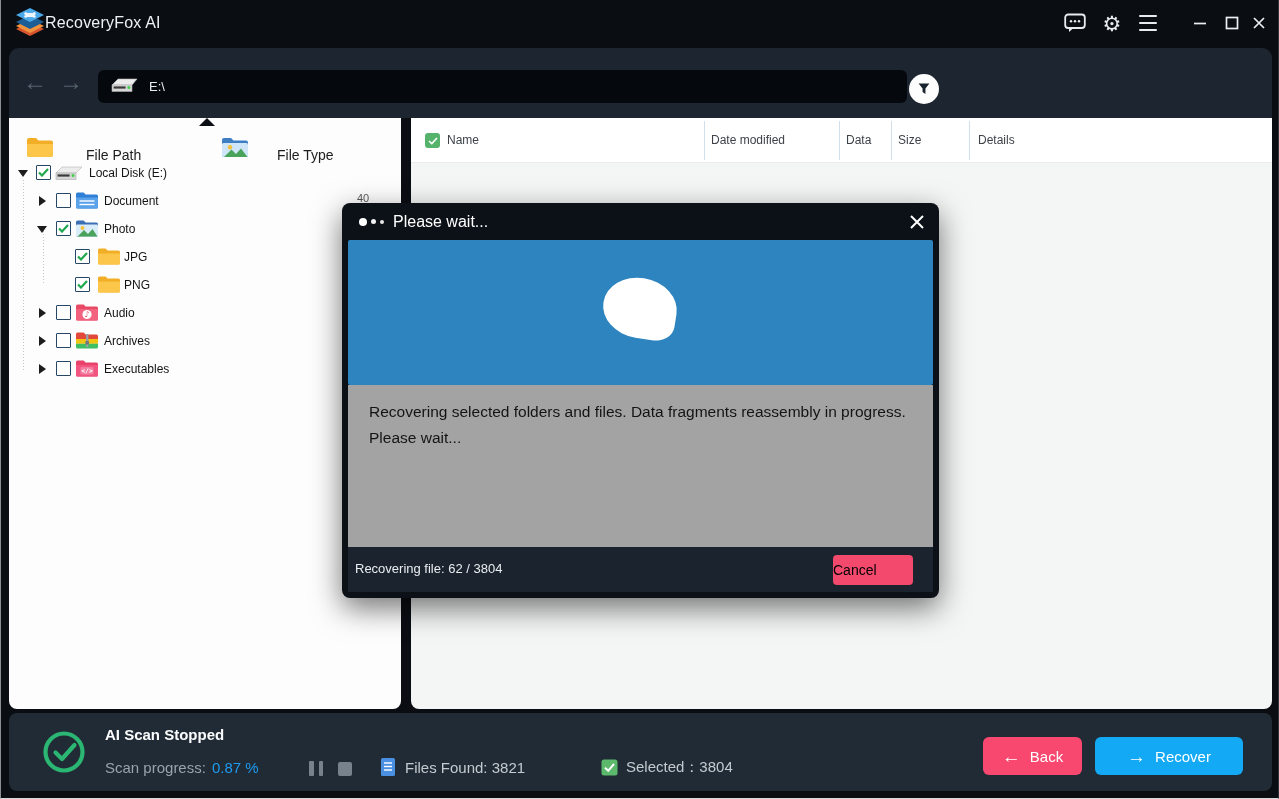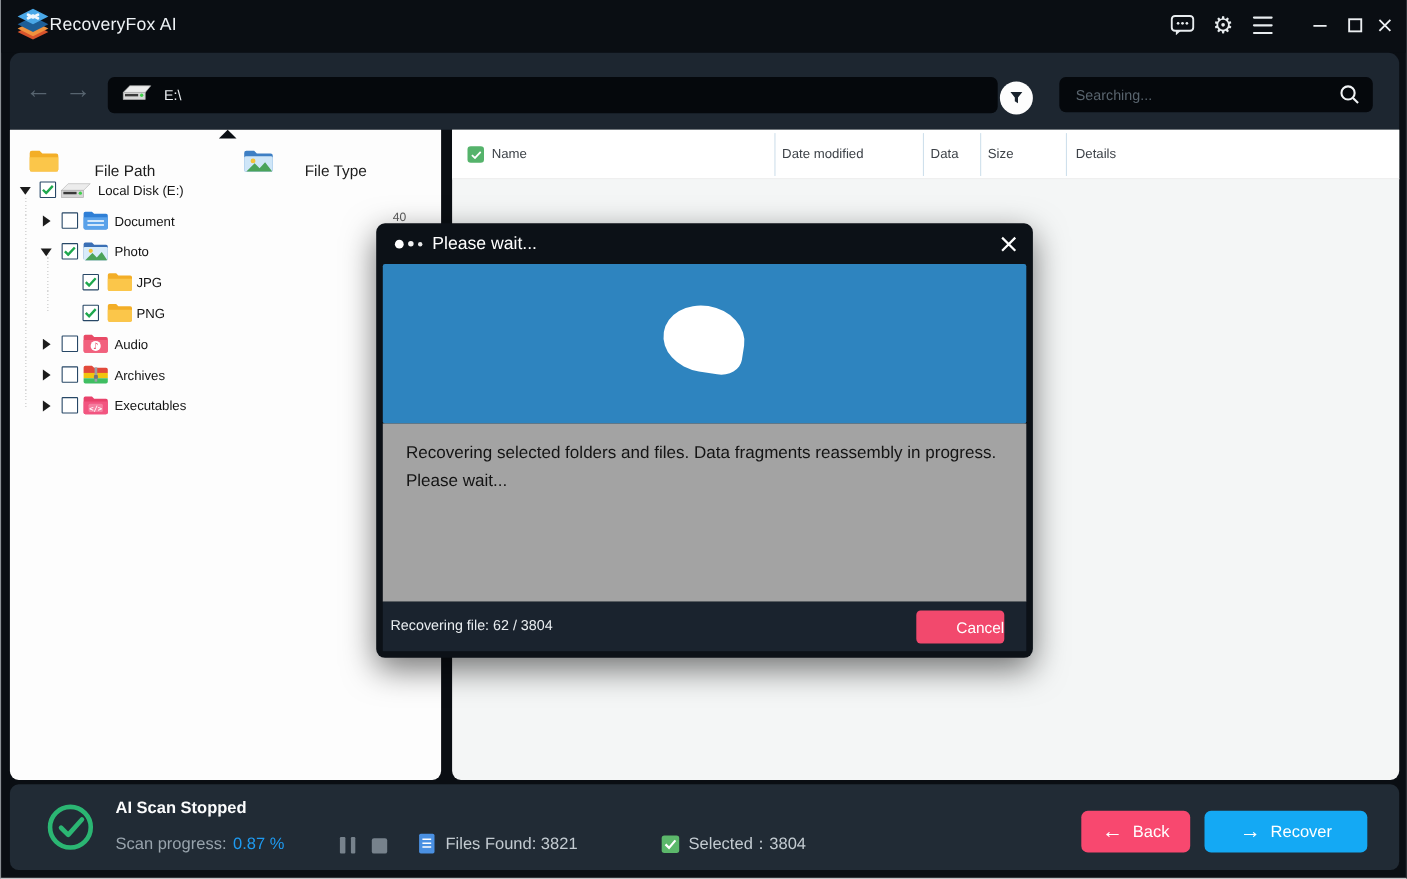--- a/index.html
+++ b/index.html
@@ -73,21 +73,21 @@
   .dots i:nth-child(2){ width:5px; height:5px; opacity:.95; }
   .dots i:nth-child(3){ width:4px; height:4px; opacity:.9; }
   .dlg-title-text { color:#fff; font-size:16px; }
   .dlg-close { position:absolute; right:13px; top:10px; width:18px; height:18px; cursor:pointer; }
   .dlg-banner { position:absolute; left:6px; top:37px; width:585px; height:145px; background:#2e84bf; border-radius:2px; }
   .blob { position:absolute; left:255px; top:38px; width:74px; height:60px; background:#fff; border-radius:54% 56% 30% 55%; transform:rotate(9deg); }
   .dlg-body { position:absolute; left:6px; top:182px; width:585px; height:162px; background:#a3a3a3; }
   .dlg-msg { position:absolute; left:21px; top:14px; width:545px; color:#141414; font-size:15.5px; line-height:26px; }
   .dlg-footer { position:absolute; left:6px; top:344px; width:585px; height:45px; background:#1a232e; }
   .dlg-progress { position:absolute; left:7px; top:14px; color:#e9edf0; font-size:13px; }
-  .cancel-btn { position:absolute; right:20px; top:8px; width:80px; height:30px; background:#f2496d; border-radius:4px; color:#ffffff; font-size:14px; display:flex; align-items:center; justify-content:flex-end; cursor:pointer; }
+  .cancel-btn { position:absolute; right:20px; top:8px; width:80px; height:30px; background:#f2496d; border-radius:4px; color:#000000; font-size:14px; display:flex; align-items:center; justify-content:flex-start; cursor:pointer; }
 </style>
 </head>
 <body>
 
 <div class="window">
 
   <div class="titlebar">
     <div class="logo">
       <svg width="34" height="36" viewBox="0 0 34 36">
         <polygon points="17,16 31,23 17,30 3,23" fill="#d8542c"></polygon>
@@ -149,29 +149,20 @@
       </span>
       <span class="path-text">E:\</span>
     </div>
 
     <div class="filter-btn">
       <svg width="18" height="18" viewBox="0 0 20 20">
           <path d="M4 4 H16 L11.6 9.5 V15.5 L8.4 13.3 V9.5 Z" fill="#18222c"></path>
         </svg>
     </div>
 
-    <div class="search-field">
-      <input type="text" placeholder="Searching..." style="">
-      <span class="mag">
-        <svg width="22" height="22" viewBox="0 0 22 22">
-            <circle cx="9.5" cy="9.5" r="6" fill="none" stroke="#f2f4f6" stroke-width="1.9"></circle>
-            <line x1="14" y1="14" x2="18.6" y2="18.6" stroke="#f2f4f6" stroke-width="1.9"></line>
-          </svg>
-      </span>
-    </div>
   </div>
 
   <div class="sidebar">
     <div class="tab-marker"></div>
 
     <div class="tab" style="left:17px">
       <span style="margin-right:32px">
         <svg width="28" height="23" viewBox="0 0 28 23">
             <path d="M1 4 a2 2 0 0 1 2-2 h7 l2.5 2.5 H25 a2 2 0 0 1 2 2 V19 a2 2 0 0 1 -2 2 H3 a2 2 0 0 1 -2-2 Z" fill="#f3ae27"></path>
             <path d="M1 8 H27 V19 a2 2 0 0 1 -2 2 H3 a2 2 0 0 1 -2 -2 Z" fill="#fbc64a"></path>

